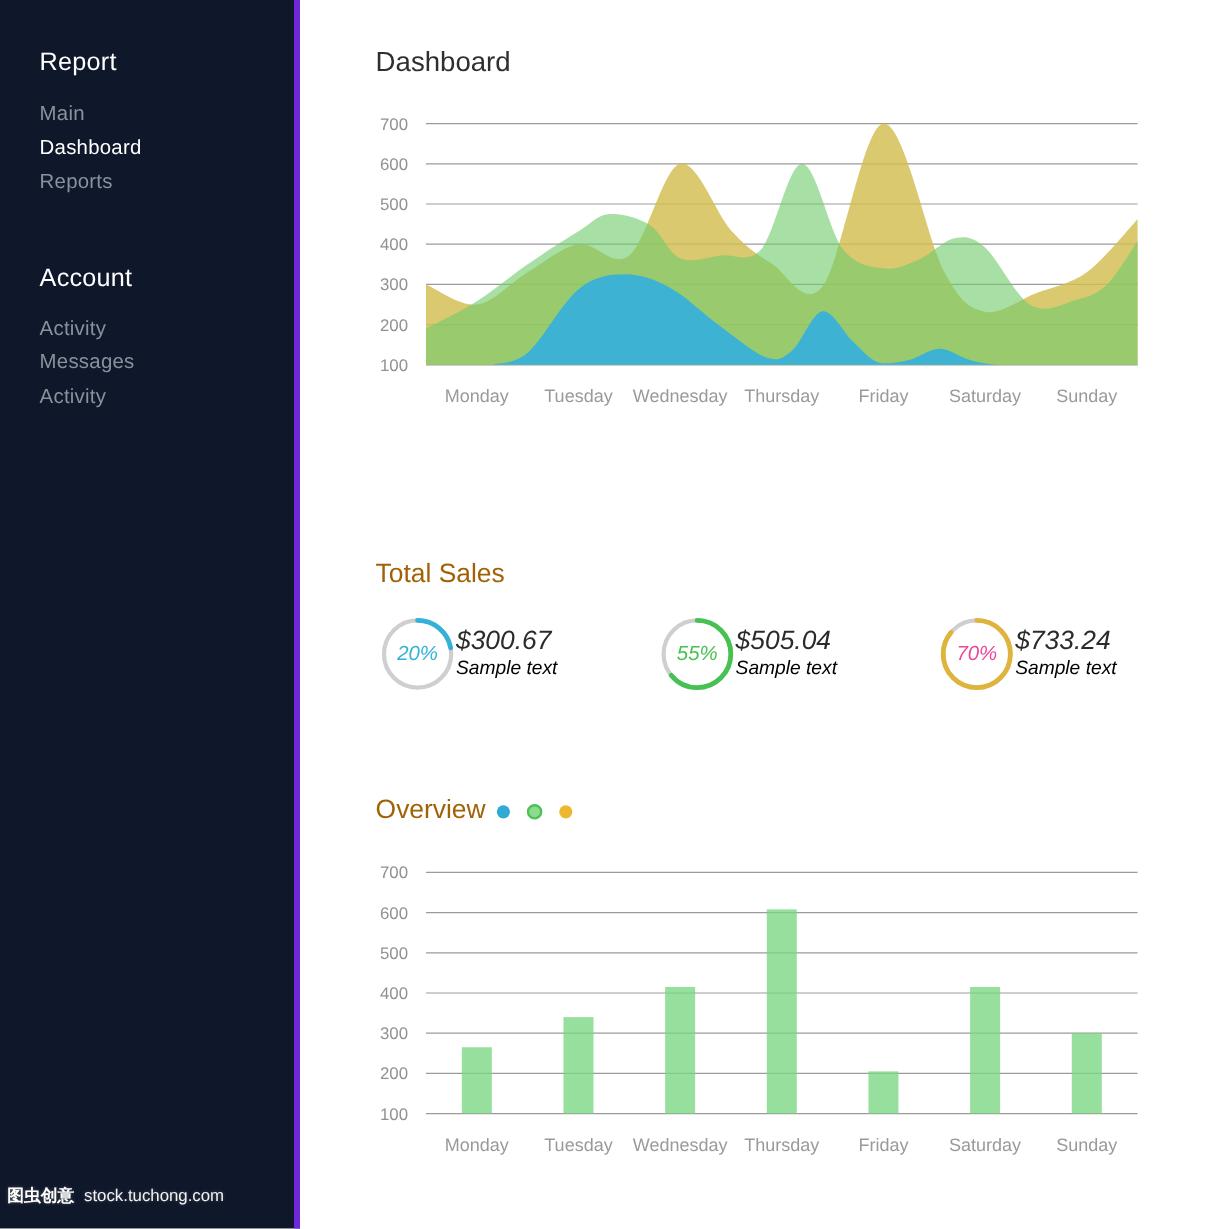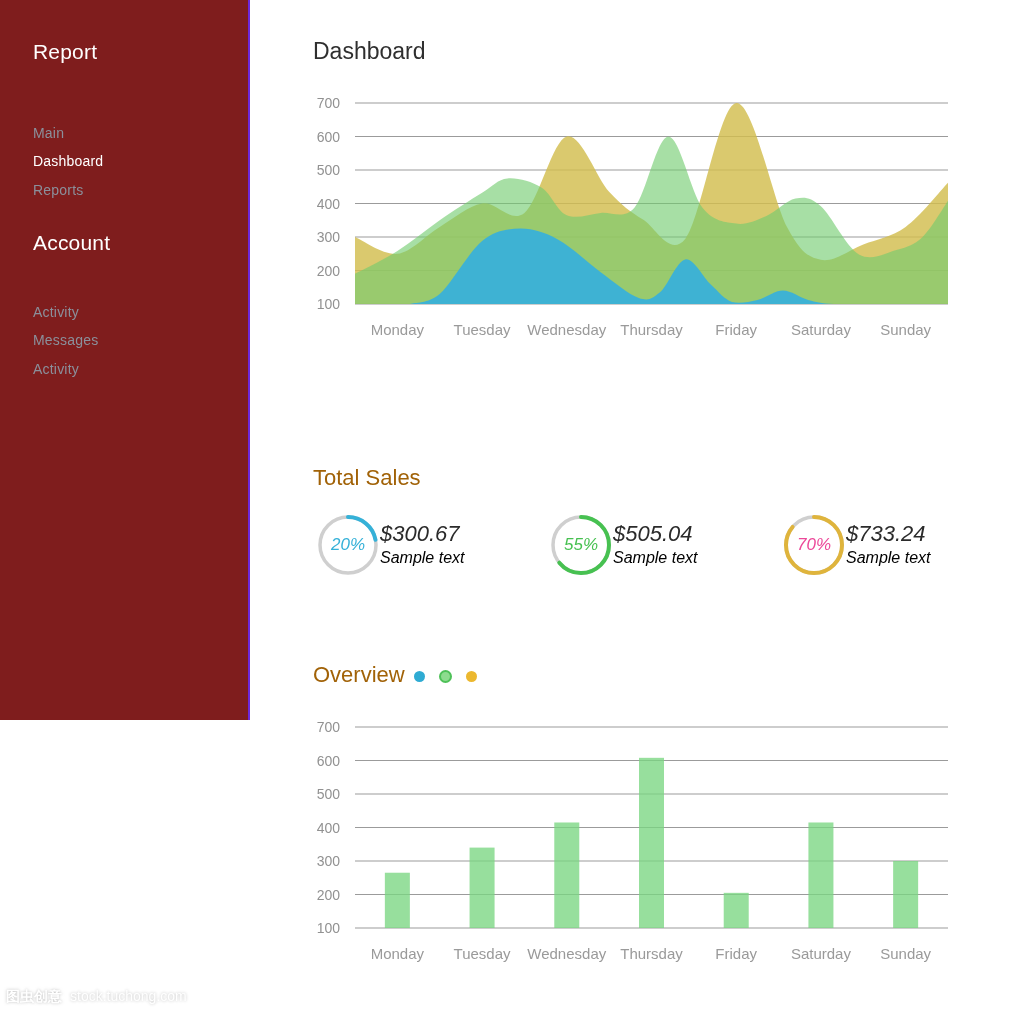--- a/index.html
+++ b/index.html
@@ -3,31 +3,30 @@
 <meta charset="utf-8">
 <style>
   * { margin:0; padding:0; box-sizing:border-box; }
   html,body { background:#ffffff; }
   .page {
     position:relative; width:1023px; height:1024px; overflow:hidden;
     background:#ffffff; font-family:"Liberation Sans", sans-serif;
   }
   
   .sidebar {
-    position:absolute; left:0; top:0; width:250px; height:720px;
-    background:#7f1d1d; border-right:2px solid #6d28d9;
+    position:absolute; left:0; top:0; width:250px; height:1024px;
+    background:#0f172a; border-right:5px solid #6d28d9;
   }
   .side-title {
     position:absolute; left:33px; color:#ffffff; font-size:21px; font-weight:500;
     letter-spacing:0.2px;
   }
   .side-item {
-    position:absolute; left:33px; font-size:14px; color:#8b909b; cursor:pointer;
+    position:absolute; left:33px; font-size:17px; color:#8b909b; cursor:pointer;
     letter-spacing:0.2px;
-    margin-top:40px;
   }
   .side-item.active { color:#ffffff; }
   
   .page-title {
     position:absolute; left:313px; top:38px; font-size:23px; font-weight:500; color:#2f2f2f;
   }
   .section-heading {
     position:absolute; left:313px; font-size:22px; font-weight:400; color:#a16207;
   }
   .chart-box { position:absolute; left:300px; width:660px; height:270px; }
@@ -61,21 +60,21 @@
 <body>
 
 <div class="page">
 
   <aside class="sidebar">
     <div class="side-title" style="top:40px">Report</div>
     <div class="side-item" style="top:85px">Main</div>
     <div class="side-item active" style="top:113px">Dashboard</div>
     <div class="side-item" style="top:142px">Reports</div>
 
-    <div class="side-title" style="top:231px">Account</div>
+    <div class="side-title" style="top:220px">Account</div>
     <div class="side-item" style="top:264px">Activity</div>
     <div class="side-item" style="top:292px">Messages</div>
     <div class="side-item" style="top:321px">Activity</div>
   </aside>
 
   <h1 class="page-title">Dashboard</h1>
 
   <div id="area-chart" class="chart-box"><svg width="660" height="270" viewBox="0 0 660 270">
         <line x1="55" y1="18" x2="648" y2="18" stroke="#9b9b9b" stroke-width="1"></line>
         <text x="40" y="23" text-anchor="end" font-size="14" fill="#919191">700</text>

